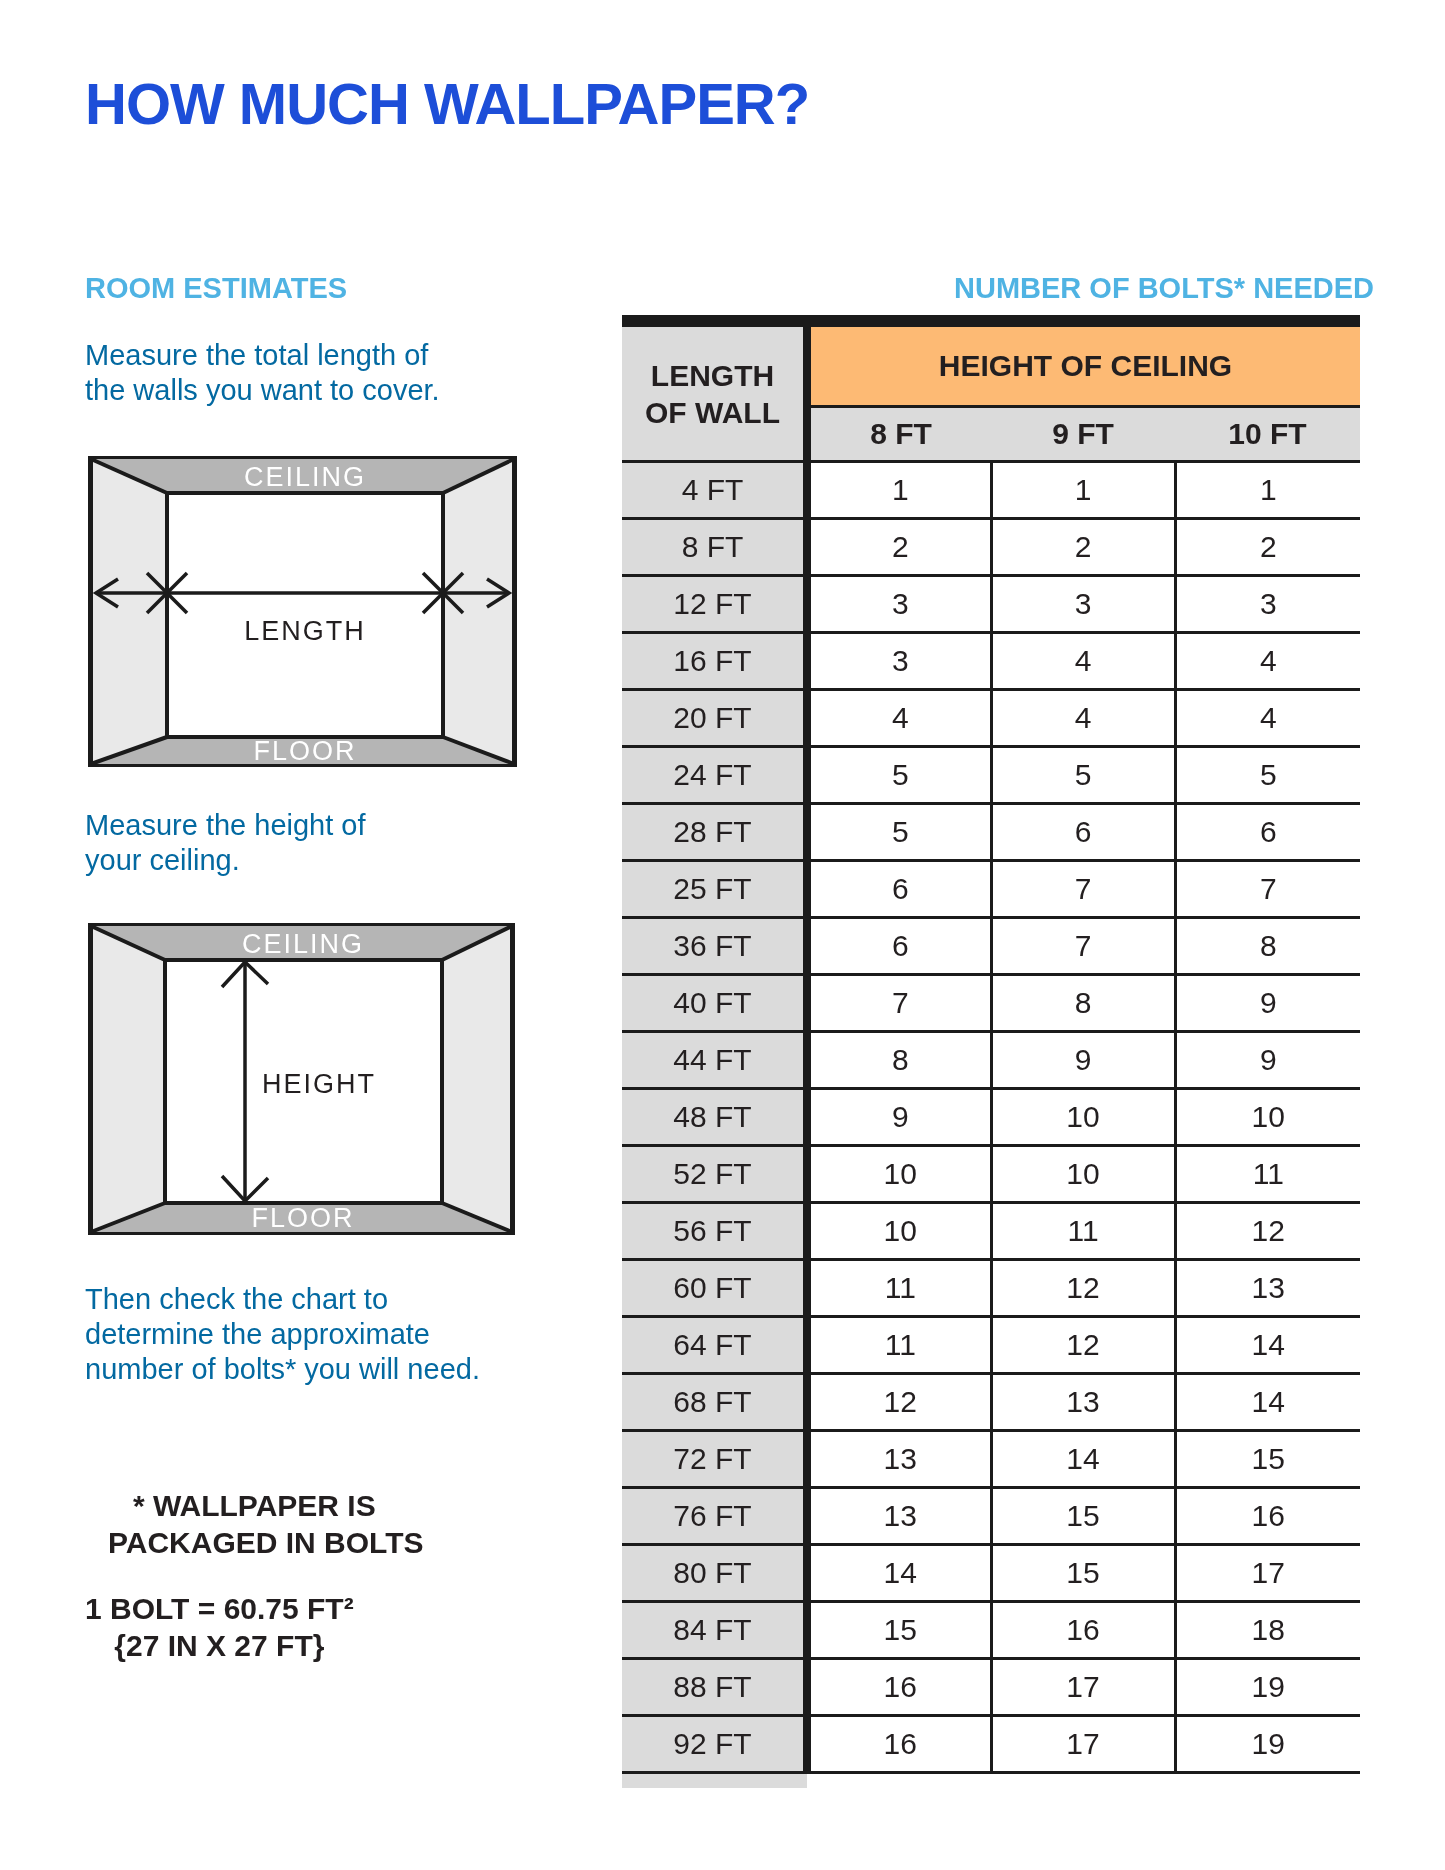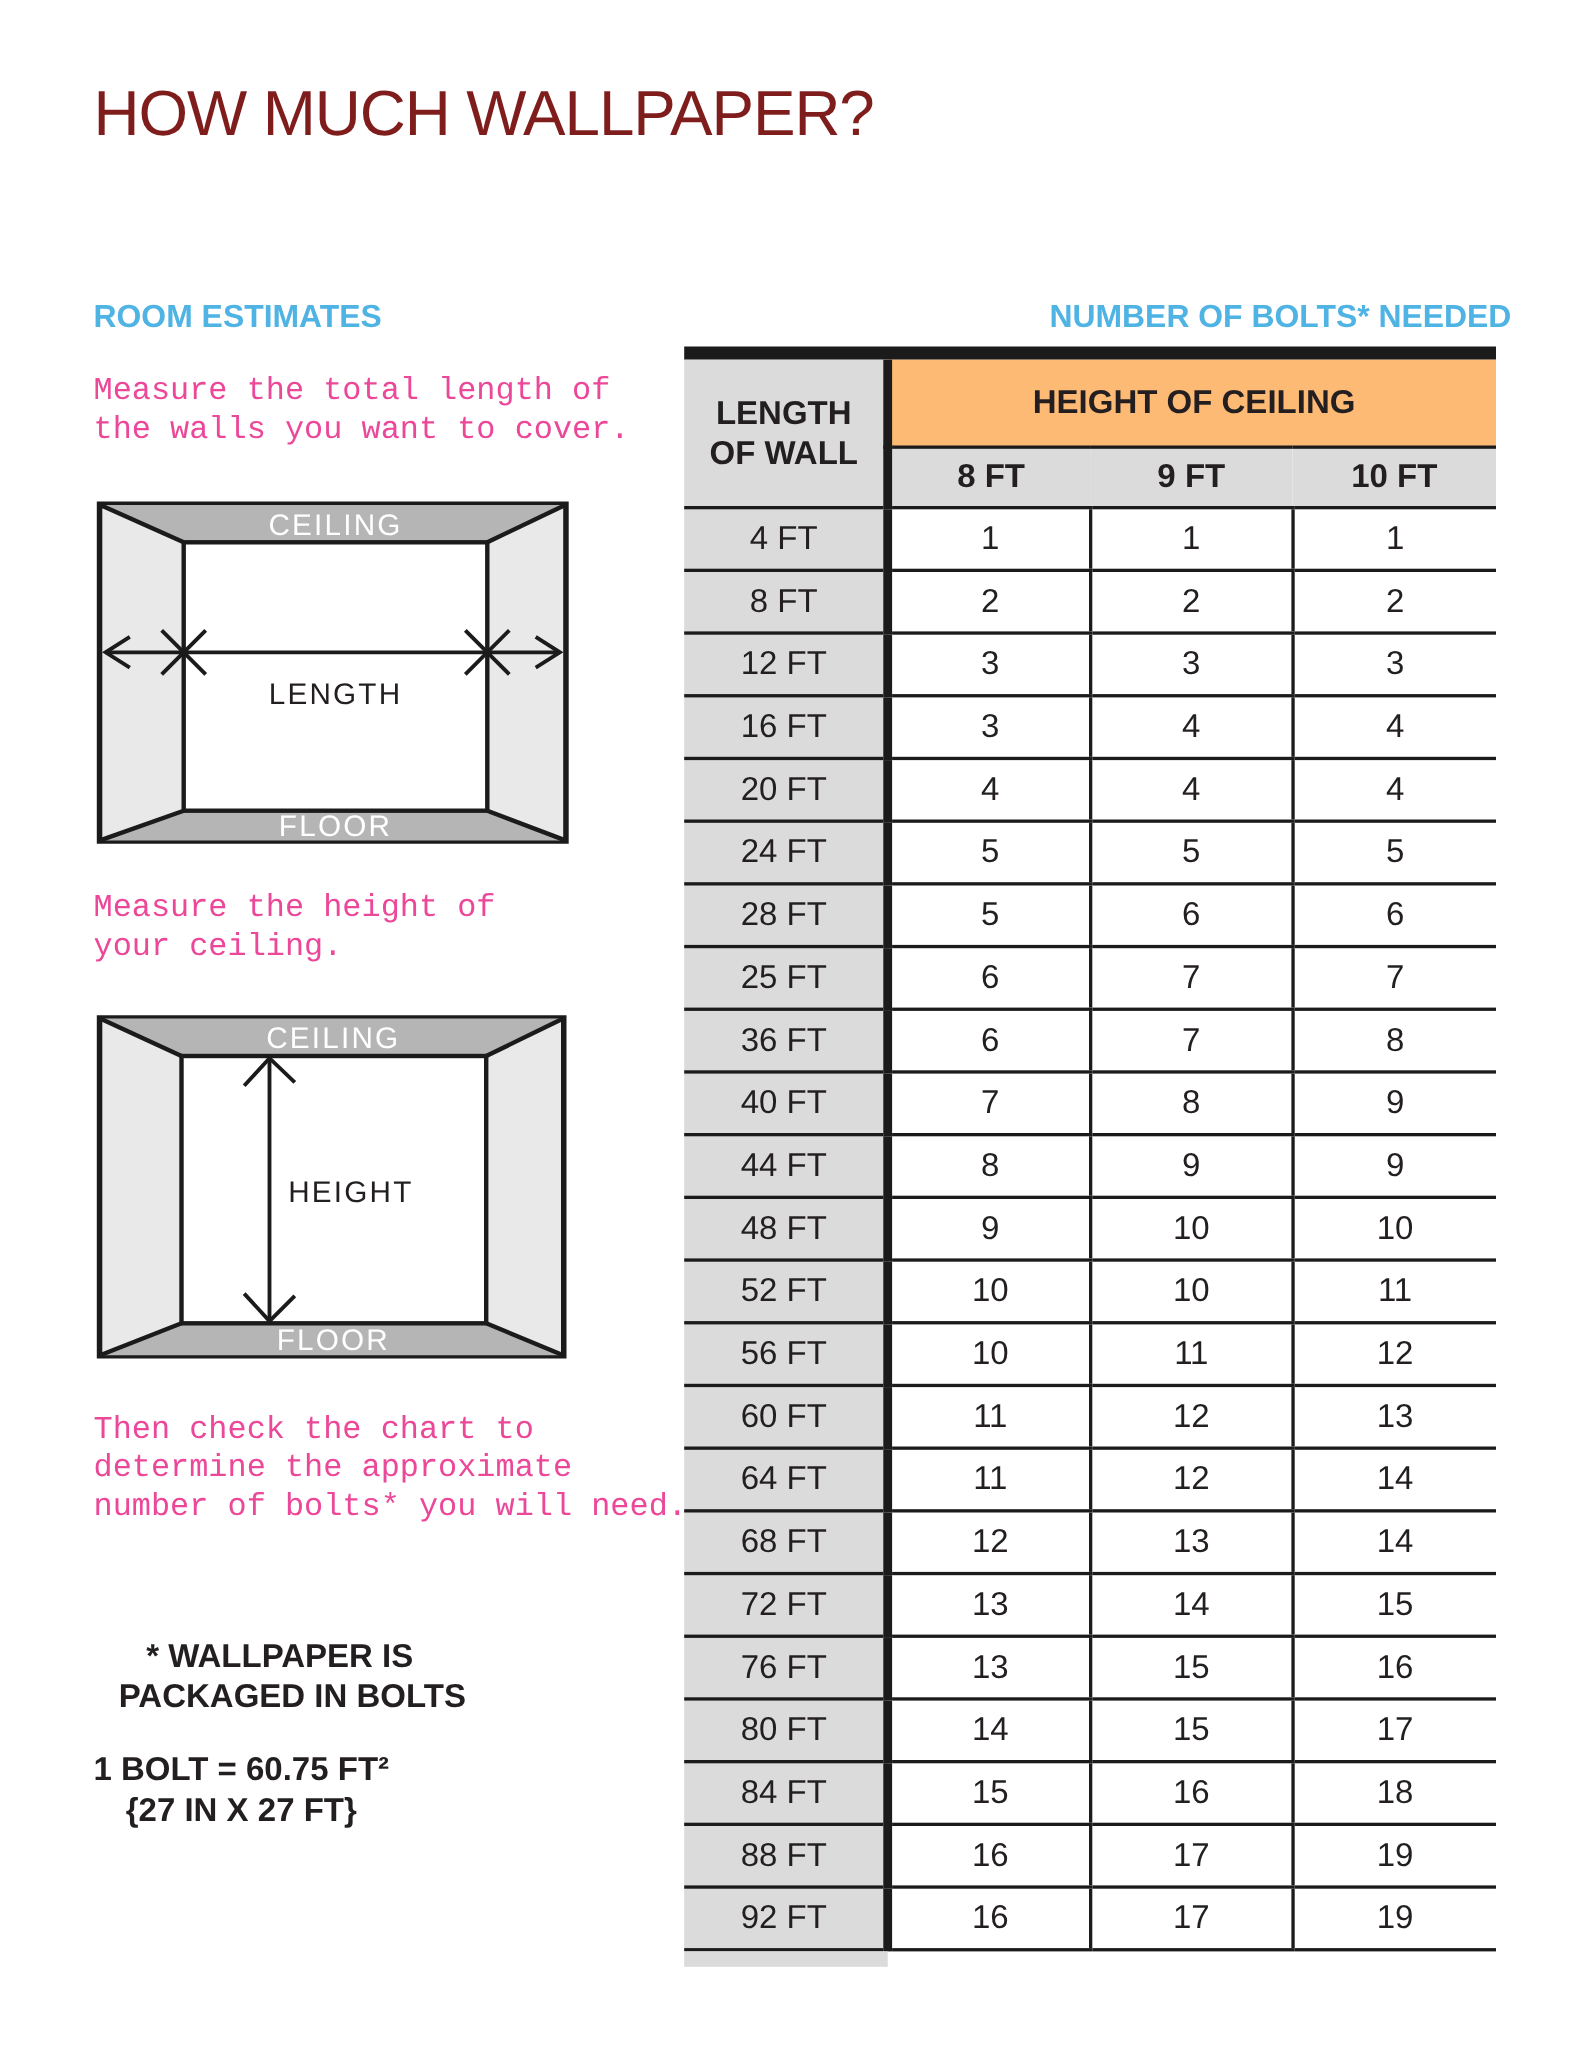--- a/index.html
+++ b/index.html
@@ -4,31 +4,31 @@
 <style>
   html,body{margin:0;padding:0;}
   body{
     width:1445px;height:1870px;position:relative;background:#ffffff;
     font-family:"Liberation Sans","DejaVu Sans",sans-serif;
     color:#231f20;overflow:hidden;
   }
   .abs{position:absolute;}
   
   #page-title{
-    left:85px;top:70px;font-size:58px;font-weight:normal;color:#7f1d1d;
+    left:85px;top:70px;font-size:58px;font-weight:bold;color:#1d4ed8;
     letter-spacing:-1px;white-space:nowrap;
   }
   
   .section-heading{
     font-size:29px;font-weight:bold;color:#4fb3e3;letter-spacing:0px;white-space:nowrap;
   }
   #room-estimates-heading{left:85px;top:272px;}
   #table-heading{left:636px;top:272px;width:738px;text-align:right;}
   
-  .para{font-size:29px;line-height:35px;color:#ec4899;font-family:Liberation Mono, monospace;}
+  .para{font-size:29px;line-height:35px;color:#0369a1;}
   #para-length{left:85px;top:338px;}
   #para-height{left:85px;top:808px;}
   #para-chart{left:85px;top:1282px;}
   
   .bold-note{font-size:30px;line-height:37px;font-weight:bold;color:#231f20;text-align:center;}
   #footnote-bolts{left:85px;top:1487px;}
   #footnote-bolts .indent{padding-left:23px;}
   #bolt-size-note{left:85px;top:1590px;}
   
   #room-length-diagram{left:88px;top:456px;}

